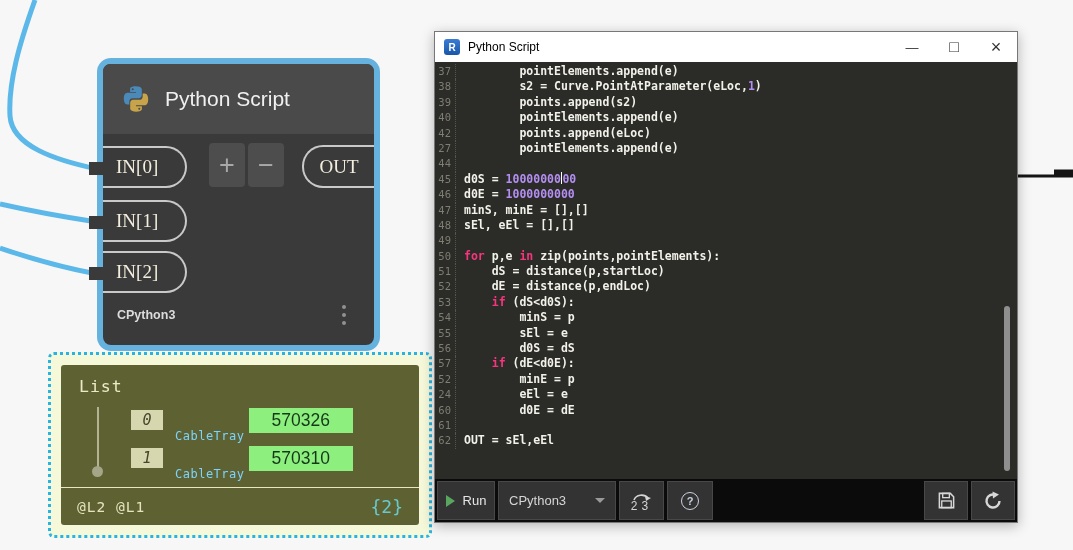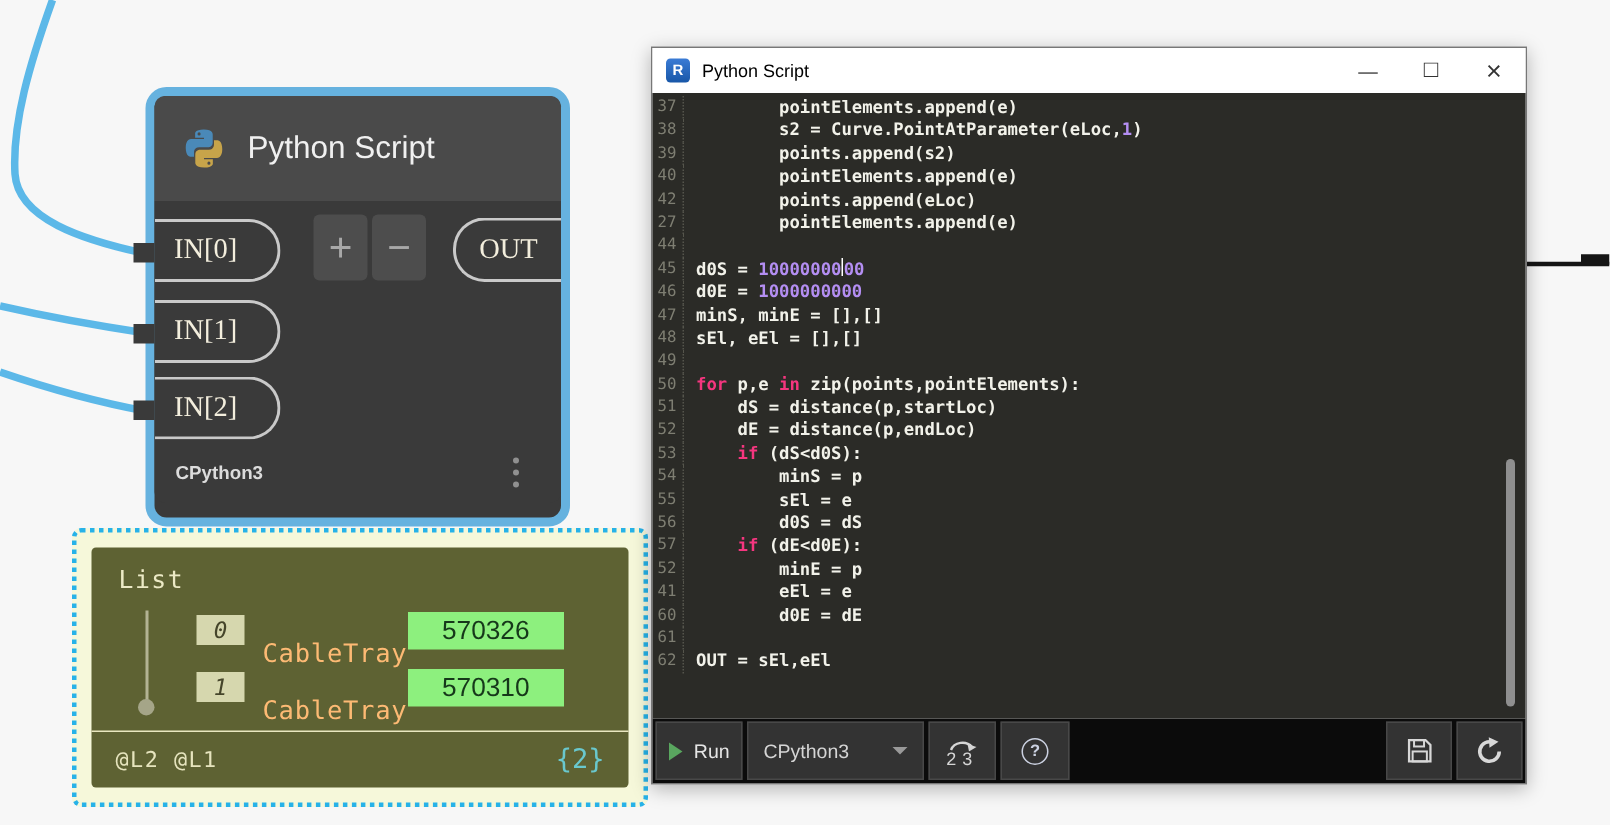--- a/index.html
+++ b/index.html
@@ -41,21 +41,21 @@
                  display:flex; flex-direction:column;
                  font-family:"DejaVu Sans Mono", monospace; }
   .watch-list { flex:1; position:relative; padding:12px 16px 0 18px; }
   .watch-root { font-size:16.5px; color:#eceac6; letter-spacing:1px; }
   .tree-line { position:absolute; left:36px; top:42px; width:2px; height:62px; background:#b3b393; }
   .tree-dot { position:absolute; left:31px; top:101px; width:11px; height:11px;
               border-radius:50%; background:#a5a588; }
   .watch-row { display:flex; align-items:center; margin-left:52px; margin-top:10px; height:28px; }
   .idx-badge { background:#d6d7ae; color:#45452a; font-style:italic; font-size:15px;
                padding:1px 10px; min-width:32px; text-align:center; }
-  .item-type { margin-left:12px; font-size:17px; color:#fdba74; letter-spacing:.5px;margin-top:32px; }
+  .item-type { margin-left:12px; font-size:12px; color:#7dd3fc; letter-spacing:.5px;margin-top:32px; }
   .item-value { margin-left:auto; margin-right:50px; background:#8df07e; color:#16381a;
                 font-family:"Liberation Sans", sans-serif; font-size:17.5px; padding:2px 23px; }
   .watch-footer { height:38px; border-top:1px solid #e9e7c0; display:flex;
                   align-items:center; padding:0 16px; }
   .lacing { font-size:14.5px; color:#e6e4be; letter-spacing:1px; }
   .count { margin-left:auto; font-size:18px; color:#69c8ce; }
 
   
   .win { position:absolute; left:434px; top:31px; width:584px; height:492px;
          background:#fff; border:1px solid #777; box-shadow:0 3px 12px rgba(0,0,0,.28);
@@ -200,21 +200,21 @@
           <div class="code-line"><span class="lineno">49</span></div>
           <div class="code-line"><span class="lineno">50</span><span class="seg-k">for</span><span class="seg-t"> p,e </span><span class="seg-k">in</span><span class="seg-t"> zip(points,pointElements):</span></div>
           <div class="code-line"><span class="lineno">51</span><span class="seg-t">    dS = distance(p,startLoc)</span></div>
           <div class="code-line"><span class="lineno">52</span><span class="seg-t">    dE = distance(p,endLoc)</span></div>
           <div class="code-line"><span class="lineno">53</span><span class="seg-t">    </span><span class="seg-k">if</span><span class="seg-t"> (dS&lt;d0S):</span></div>
           <div class="code-line"><span class="lineno">54</span><span class="seg-t">        minS = p</span></div>
           <div class="code-line"><span class="lineno">55</span><span class="seg-t">        sEl = e</span></div>
           <div class="code-line"><span class="lineno">56</span><span class="seg-t">        d0S = dS</span></div>
           <div class="code-line"><span class="lineno">57</span><span class="seg-t">    </span><span class="seg-k">if</span><span class="seg-t"> (dE&lt;d0E):</span></div>
           <div class="code-line"><span class="lineno">52</span><span class="seg-t">        minE = p</span></div>
-          <div class="code-line"><span class="lineno">41</span><span class="seg-t">        eEl = e</span></div>
+          <div class="code-line"><span class="lineno">24</span><span class="seg-t">        eEl = e</span></div>
           <div class="code-line"><span class="lineno">60</span><span class="seg-t">        d0E = dE</span></div>
           <div class="code-line"><span class="lineno">61</span></div>
           <div class="code-line"><span class="lineno">62</span><span class="seg-t">OUT = sEl,eEl</span></div>
         </div>
       <div class="vscroll"></div>
     </div>
 
     <div class="toolbar">
       <div class="tb-btn run-btn">
         <span class="run-tri"></span>

